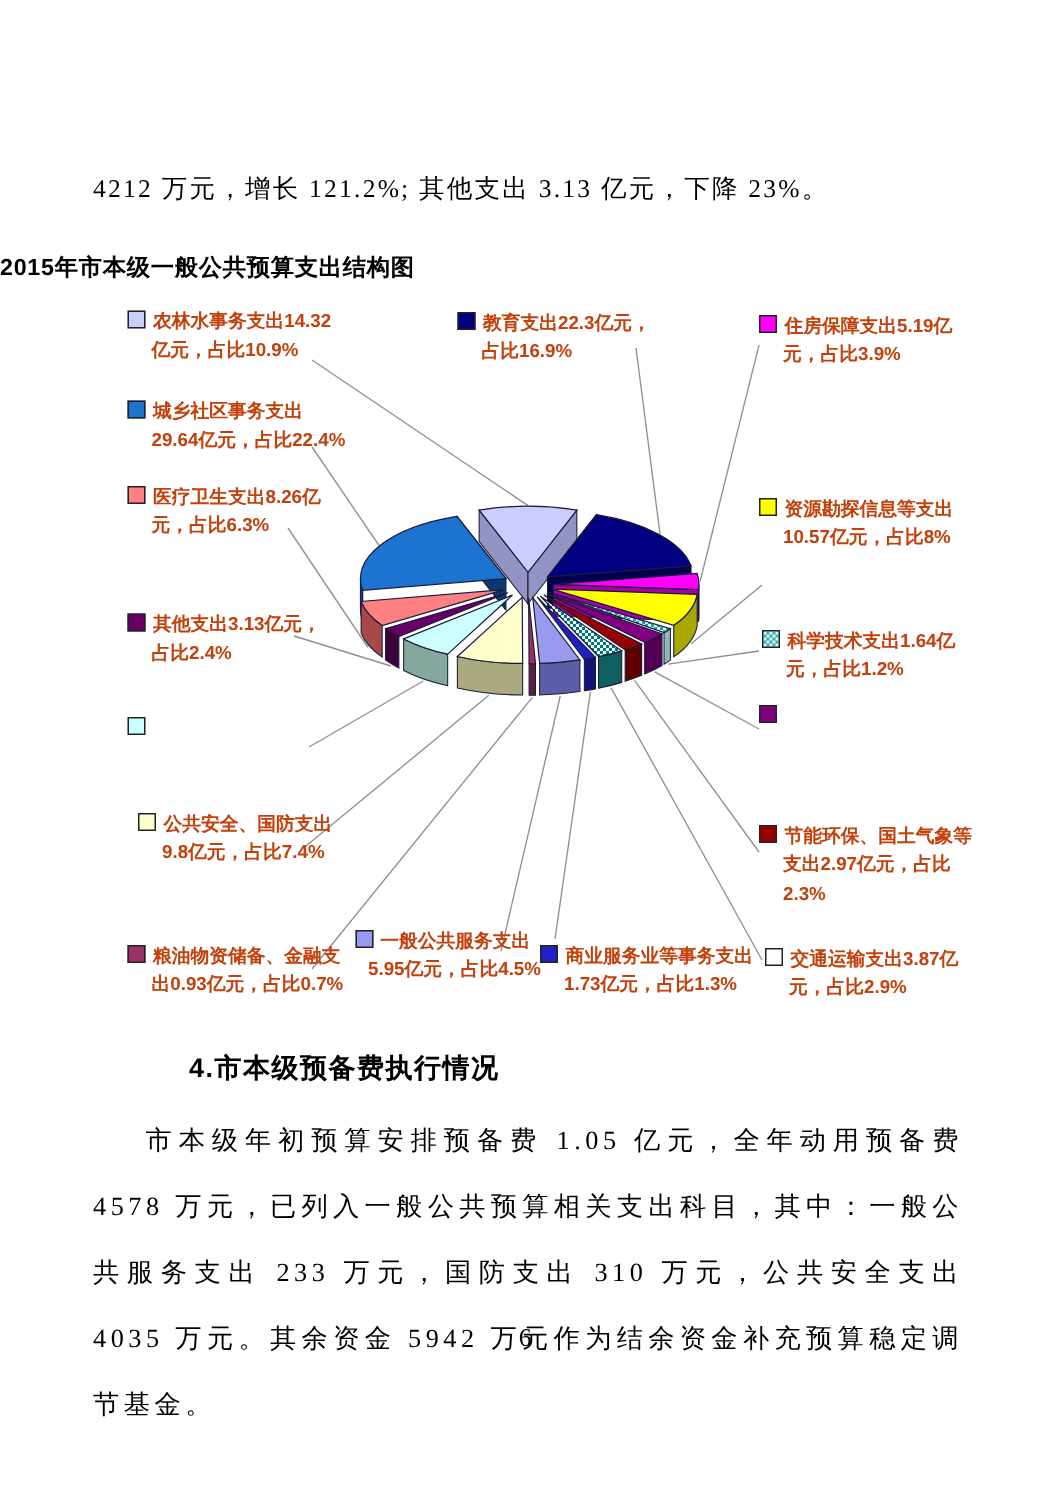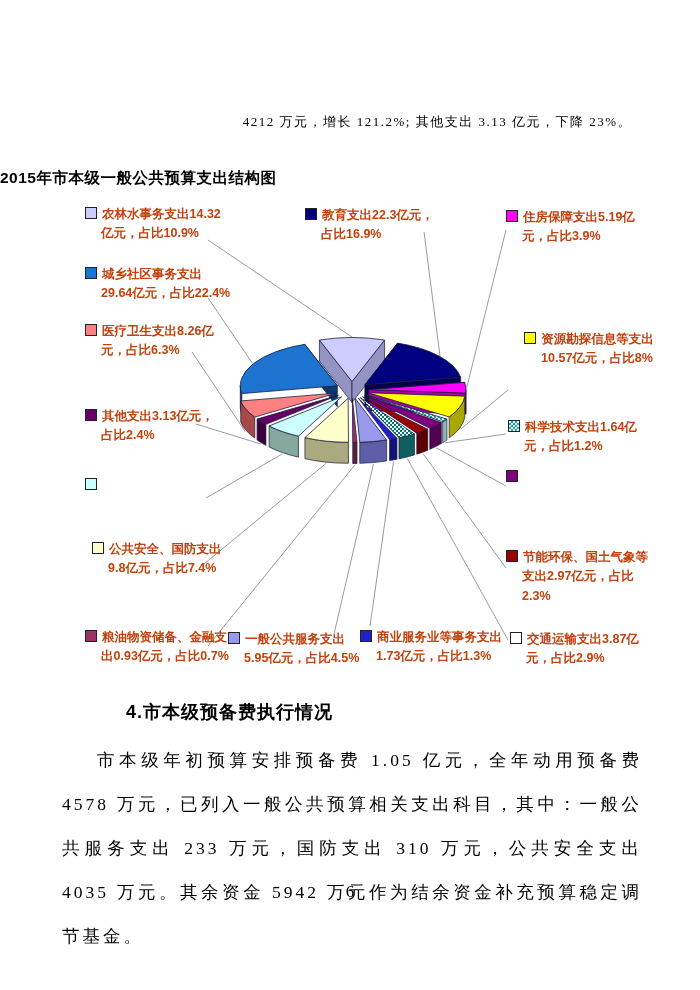--- a/index.html
+++ b/index.html
@@ -1,22 +1,22 @@
 <!DOCTYPE html>
 <html><head>
 <meta charset="utf-8">
 <style>
   html,body{margin:0;padding:0;}
   body{
     width:700px;height:990px;background:#ffffff;position:relative;overflow:hidden;
     font-family:"Liberation Serif","DejaVu Serif",serif;color:#000;
   }
   .top-paragraph{
-    position:absolute;left:52px;top:112px;width:580px;
-    font-size:13px;letter-spacing:1.5px;line-height:1.6;text-align:right;
+    position:absolute;left:62px;top:112px;width:580px;
+    font-size:17px;letter-spacing:1.5px;line-height:1.6;
   }
   .chart-title{
     position:absolute;left:0;top:168px;width:700px;text-align:left;
     font-family:"Liberation Sans","DejaVu Sans",sans-serif;
     font-weight:700;font-size:15.5px;letter-spacing:.5px;
   }
   .chart{position:absolute;left:40px;top:198px;width:620px;height:497px;}
   .chart svg{position:absolute;left:0;top:0;}
   .slice-label{
     position:absolute;
@@ -126,27 +126,27 @@
       <path d="M320.1898124597292,199.44860678037284 L374.45959149563936,235.91766916418237 A97,44 0 0 1 358.9926387717439,239.77471334427636 Z" fill="url(#pat-dark)" stroke="#1A1A3C" stroke-width="0.8"></path>
       <path d="M318.1586812339773,199.9226044558948 L356.961507545992,240.24871101979832 A97,44 0 0 1 349.57867079919777,241.5503602443068 Z" fill="#2020C8" stroke="#1A1A3C" stroke-width="0.8"></path>
       <path d="M308.135369334007,200.27744872855558 L308.4401033201373,244.27723159743735 A97,44 0 0 1 264.91479586344803,239.6682572548473 Z" fill="#FFFFCC" stroke="#1A1A3C" stroke-width="0.8"></path>
       <path d="M315.1854823479573,200.34944163119386 L346.6054719131778,241.97719741960586 A97,44 0 0 1 319.75480806679263,244.30059612952053 Z" fill="#9999EE" stroke="#1A1A3C" stroke-width="0.8"></path>
       <path d="M312.42721162253673,200.49731560890805 L316.99653734137206,244.44847010723473 A97,44 0 0 1 312.73194560866705,244.49709847778982 Z" fill="#993366" stroke="#1A1A3C" stroke-width="0.8"></path>
     </svg>
   <div id="chart-labels">
       <div class="slice-label" style="left: 45px; top: 7px; width: 132px;"><span class="swatch" style="background: rgb(204, 204, 255);"></span><span>农林水事务支出14.32亿元，占比10.9%</span></div>
       <div class="slice-label" style="left: 265px; top: 8px; width: 122px;"><span class="swatch" style="background: rgb(0, 0, 128);"></span><span>教育支出22.3亿元，占比16.9%</span></div>
       <div class="slice-label" style="left: 466px; top: 10px; width: 128px;"><span class="swatch" style="background: rgb(255, 0, 255);"></span><span>住房保障支出5.19亿元，占比3.9%</span></div>
-      <div class="slice-label" style="left: 478px; top: 132px; width: 126px; text-align: center;"><span class="swatch" style="background: rgb(255, 255, 0);"></span><span>资源勘探信息等支出10.57亿元，占比8%</span></div>
+      <div class="slice-label" style="left: 466px; top: 132px; width: 126px;"><span class="swatch" style="background: rgb(255, 255, 0);"></span><span>资源勘探信息等支出10.57亿元，占比8%</span></div>
       <div class="slice-label" style="left: 468px; top: 220px; width: 126px;"><span class="swatch sw-pat-light"></span><span>科学技术支出1.64亿元，占比1.2%</span></div>
       <div class="slice-label" style="left: 466px; top: 270px; width: 128px;"><span class="swatch" style="background: rgb(128, 0, 128);"></span></div>
       <div class="slice-label" style="left: 466px; top: 350px; width: 126px;"><span class="swatch" style="background: rgb(153, 0, 0);"></span><span>节能环保、国土气象等支出2.97亿元，占比2.3%</span></div>
       <div class="slice-label" style="left: 470px; top: 432px; width: 126px;"><span class="swatch sw-pat-dark"></span><span>交通运输支出3.87亿元，占比2.9%</span></div>
       <div class="slice-label" style="left: 320px; top: 430px; width: 126px;"><span class="swatch" style="background: rgb(32, 32, 200);"></span><span>商业服务业等事务支出1.73亿元，占比1.3%</span></div>
-      <div class="slice-label" style="left: 188px; top: 432px; width: 118px;"><span class="swatch" style="background: rgb(153, 153, 238);"></span><span>一般公共服务支出5.95亿元，占比4.5%</span></div>
+      <div class="slice-label" style="left: 188px; top: 420px; width: 118px; text-align: center;"><span class="swatch" style="background: rgb(153, 153, 238);"></span><span>一般公共服务支出5.95亿元，占比4.5%</span></div>
       <div class="slice-label" style="left: 45px; top: 430px; width: 134px;"><span class="swatch" style="background: rgb(153, 51, 102);"></span><span>粮油物资储备、金融支出0.93亿元，占比0.7%</span></div>
       <div class="slice-label" style="left: 52px; top: 342px; width: 130px;"><span class="swatch" style="background: rgb(255, 255, 204);"></span><span>公共安全、国防支出9.8亿元，占比7.4%</span></div>
       <div class="slice-label" style="left: 45px; top: 278px; width: 134px;"><span class="swatch" style="background: rgb(204, 255, 255);"></span></div>
       <div class="slice-label" style="left: 45px; top: 209px; width: 120px;"><span class="swatch" style="background: rgb(102, 0, 102);"></span><span>其他支出3.13亿元，占比2.4%</span></div>
       <div class="slice-label" style="left: 45px; top: 124px; width: 130px;"><span class="swatch" style="background: rgb(255, 128, 128);"></span><span>医疗卫生支出8.26亿元，占比6.3%</span></div>
       <div class="slice-label" style="left: 45px; top: 67px; width: 132px;"><span class="swatch" style="background: rgb(28, 116, 208);"></span><span>城乡社区事务支出29.64亿元，占比22.4%</span></div>
     </div>
 </div>
 
 <div class="section-heading">4.市本级预备费执行情况</div>

